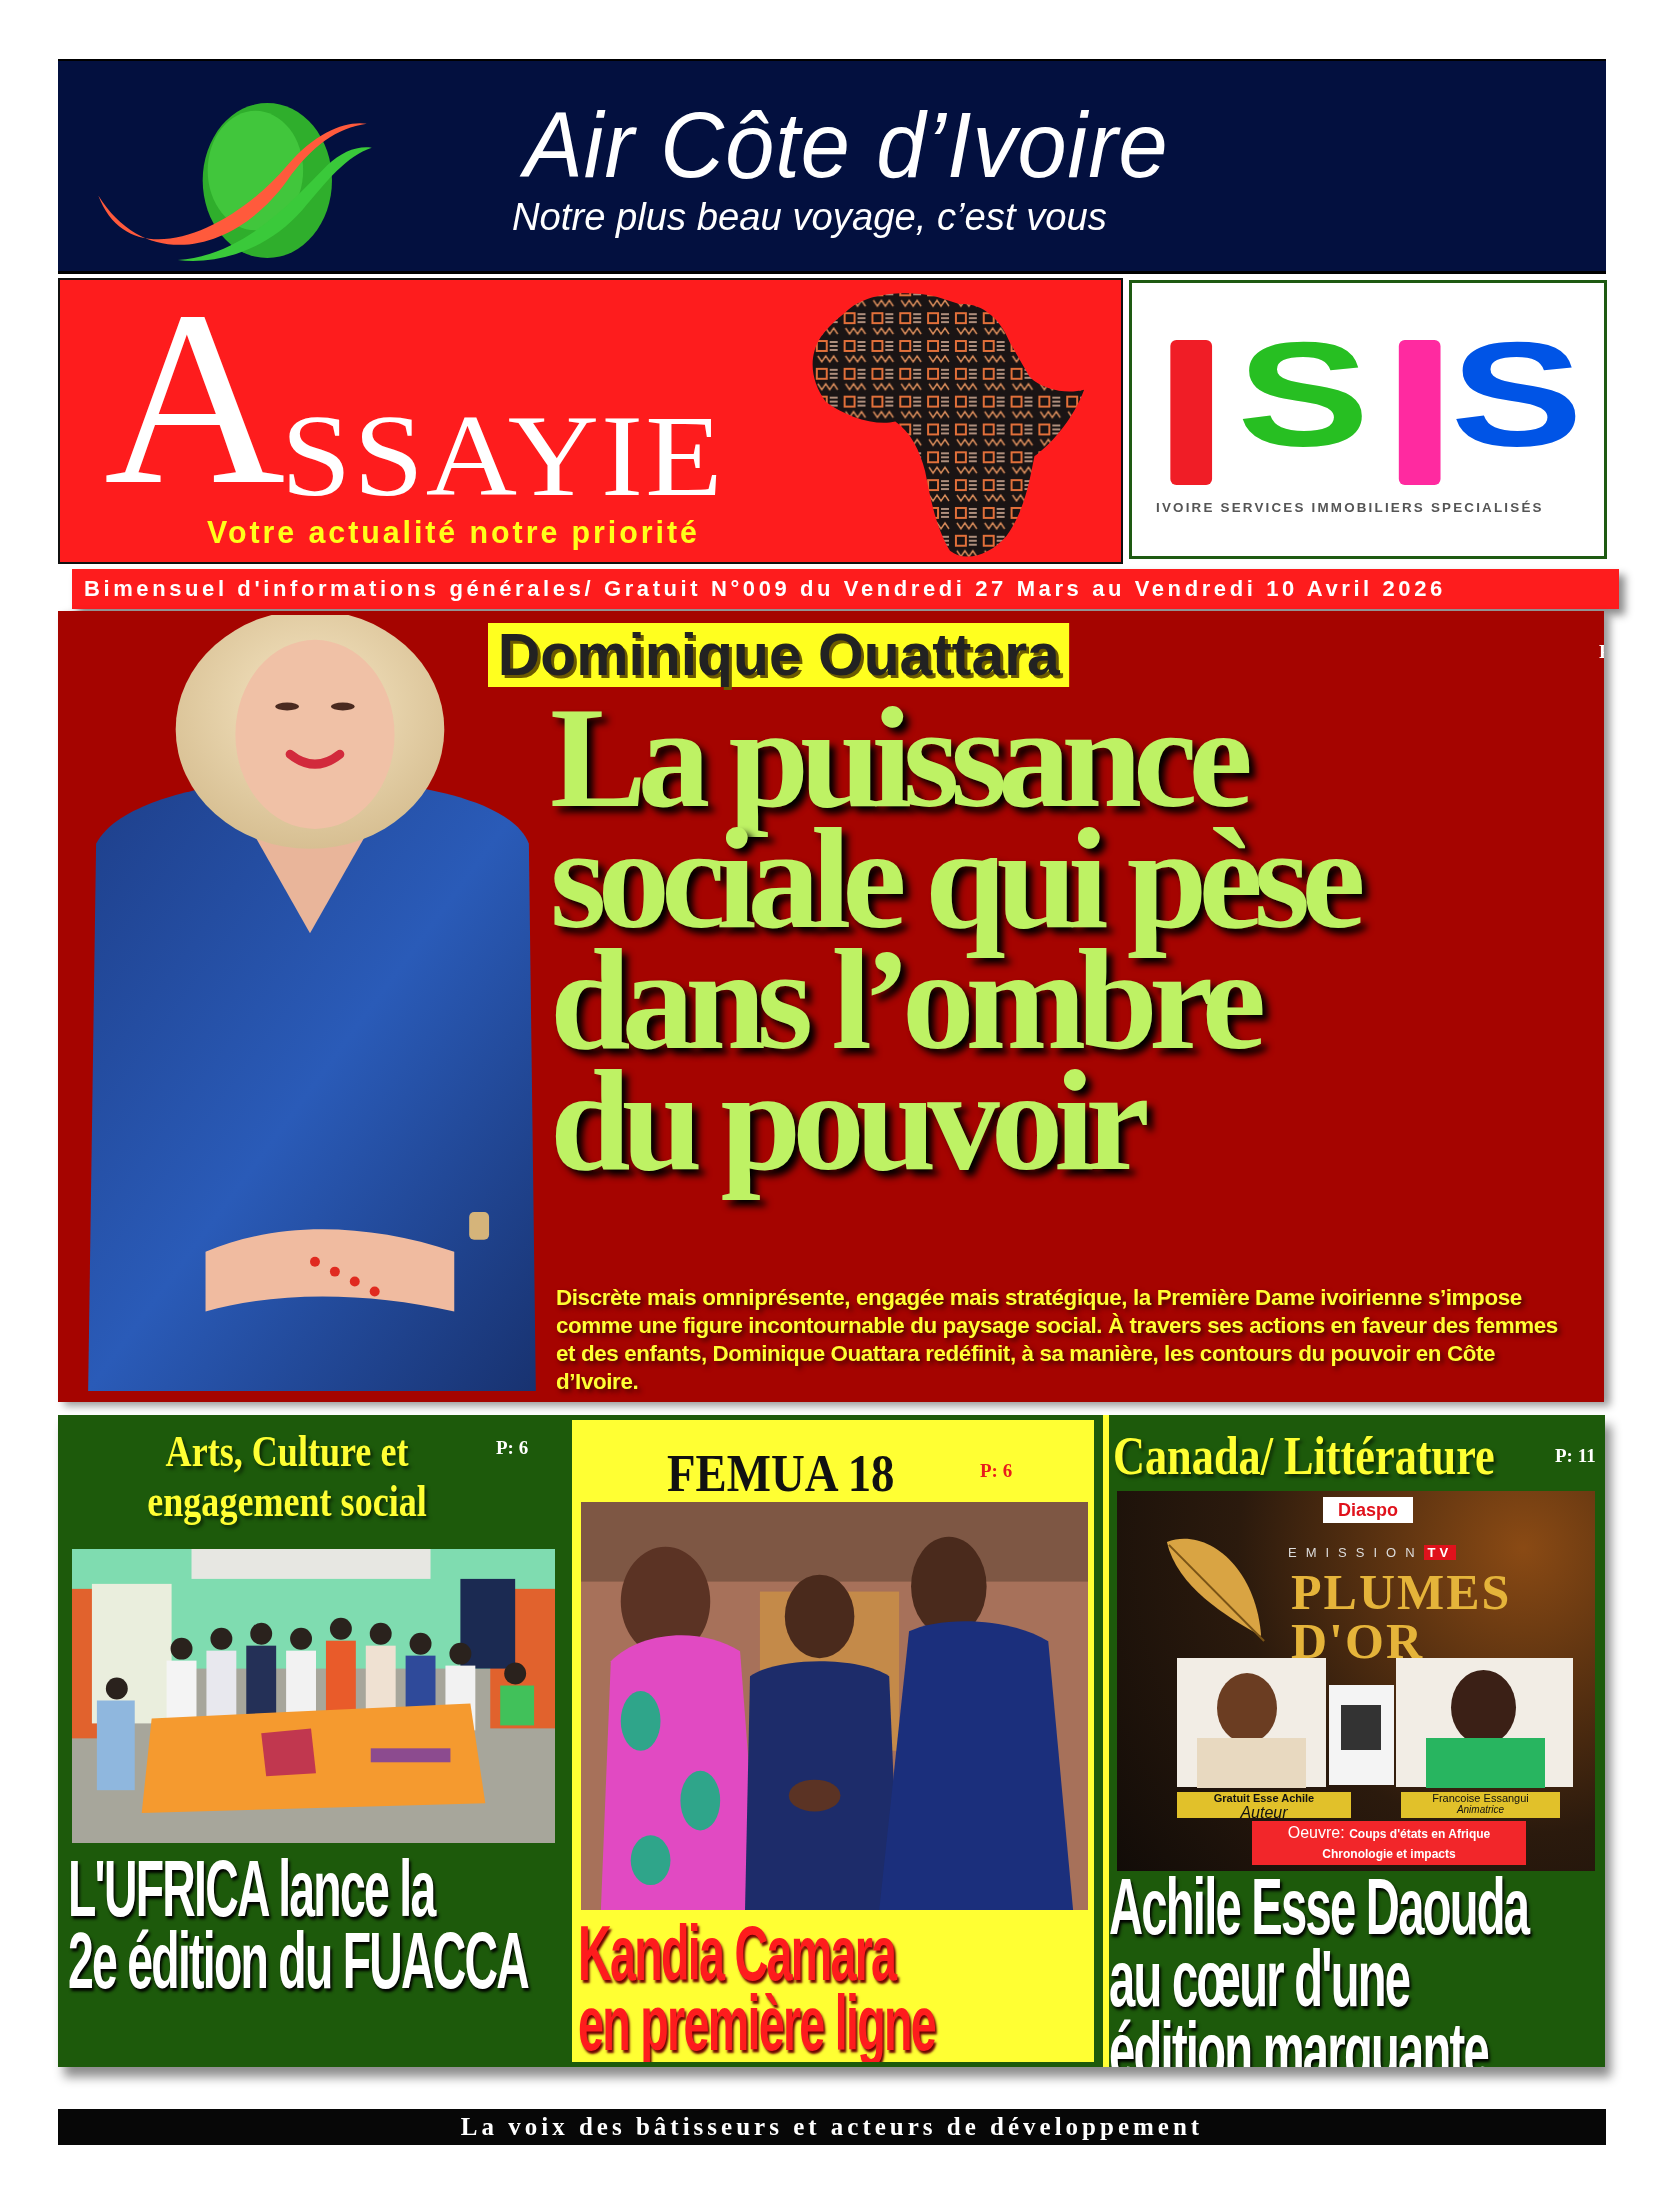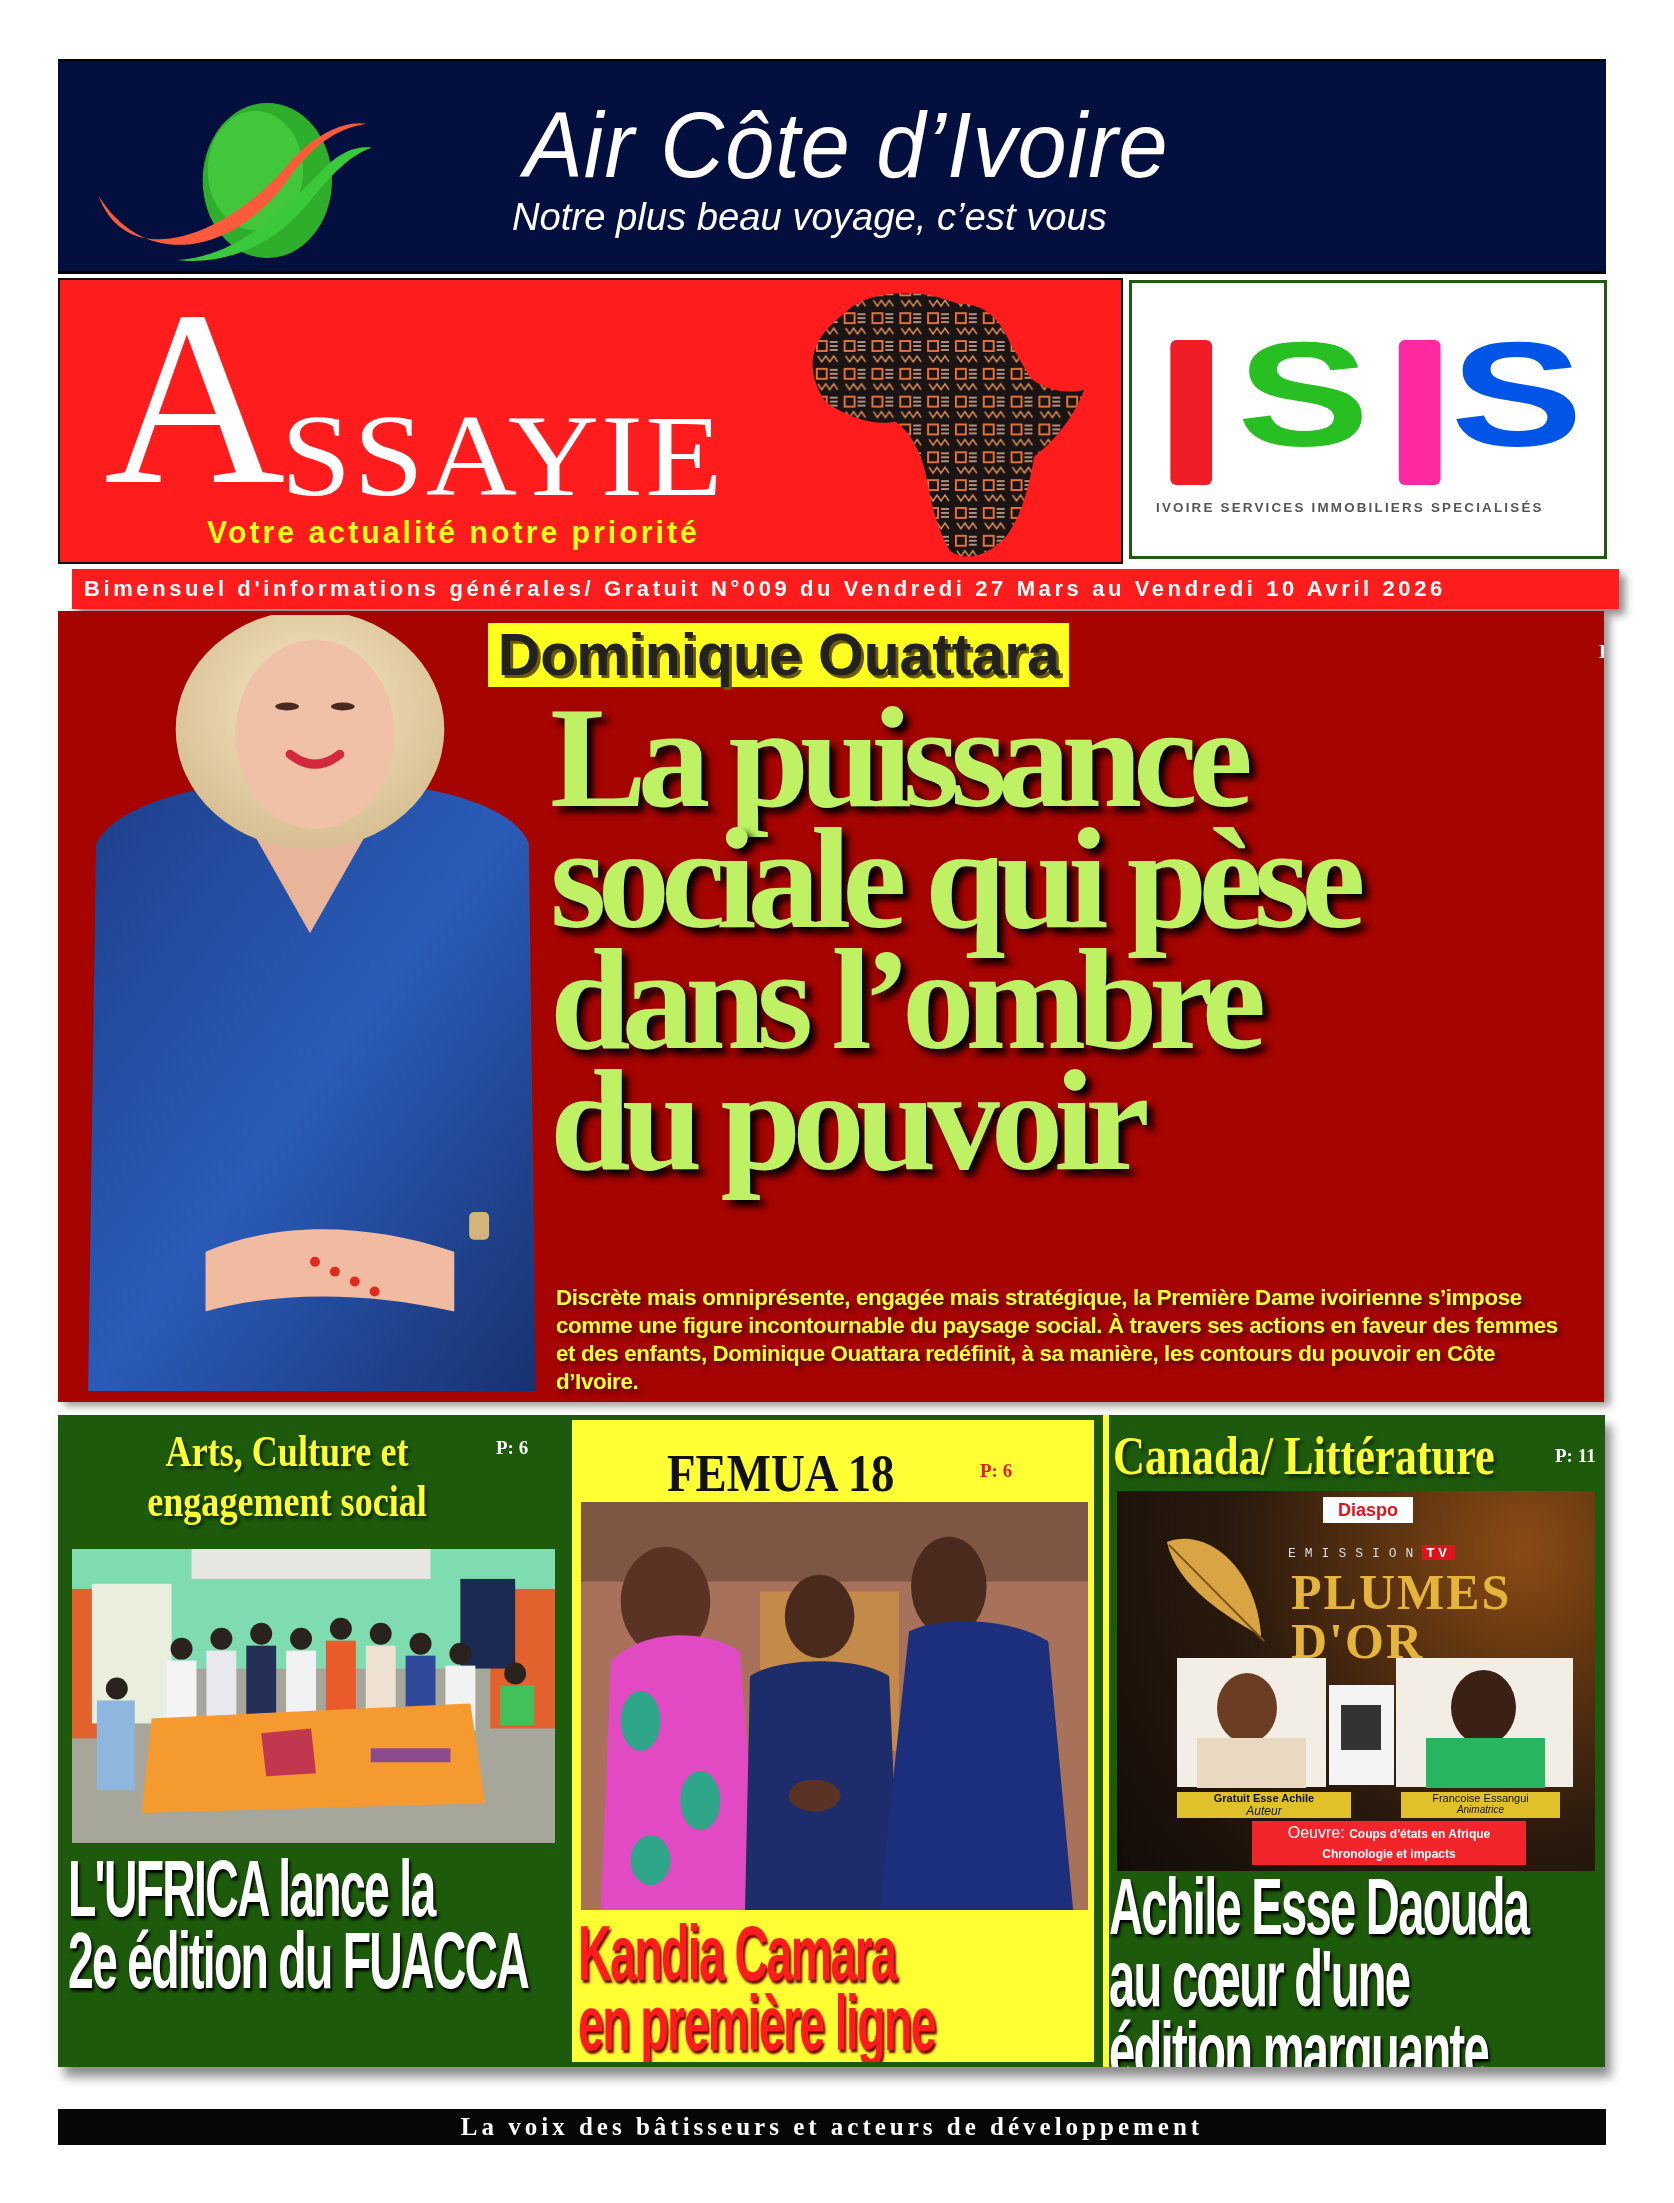--- a/index.html
+++ b/index.html
@@ -299,38 +299,38 @@
     <div class="s-section s3-section">Canada/ Littérature</div>
     <div class="page-ref" style="left:446px; top:30px;">P: 11</div>
 
     <div class="s-photo s3-photo" style="background: radial-gradient(circle at 85% 15%, #8a4a14, #2b1a0d 55%, #120c08);">
       <div style="position:absolute; left:206px; top:6px; width:90px; height:26px; background:#fff; color:#e0121c; font-weight:bold; font-size:18px; text-align:center; line-height:26px;">Diaspo</div>
       <svg viewBox="0 0 120 120" style="position:absolute; left:40px; top:36px; width:119px; height:119px;">
         <path d="M10 15 C 50 0, 100 40, 105 110 C 70 90, 20 60, 10 15 Z" fill="#d9a443"></path>
         <path d="M12 18 L 108 115" stroke="#7a5416" stroke-width="2"></path>
       </svg>
       <div style="position:absolute; left:171px; top:52px; white-space:nowrap;">
-        <span style="color:#ddd; font-size:13px; letter-spacing:9px;font-family:Liberation Mono, monospace;">EMISSION</span><span style="background:#e0121c; color:#fff; font-size:13px; font-weight:bold; padding:0 4px; letter-spacing:4px;">TV</span>
+        <span style="color:#ddd; font-size:13px; letter-spacing:9px;">EMISSION</span><span style="background:#e0121c; color:#fff; font-size:13px; font-weight:bold; padding:0 4px; letter-spacing:4px;">TV</span>
       </div>
       <div style="position:absolute; left:174px; top:72px; color:#e5b43a; font-family:'Liberation Serif',serif; font-weight:bold; font-size:50px; letter-spacing:2px;">PLUMES</div>
       <div style="position:absolute; left:174px; top:121px; color:#e5b43a; font-family:'Liberation Serif',serif; font-weight:bold; font-size:50px; letter-spacing:2px;">D'OR</div>
       <div style="position:absolute; left:60px; top:167px; width:149px; height:129px; background:#f2ede5;">
         <div style="position:absolute; left:40px; top:15px; width:60px; height:70px; border-radius:50%; background:#6b3d22;"></div>
         <div style="position:absolute; left:20px; top:80px; width:109px; height:50px; background:#e8d9c0;"></div>
       </div>
       <div style="position:absolute; left:212px; top:194px; width:65px; height:100px; background:#f4f4f4;">
         <div style="position:absolute; left:12px; top:20px; width:40px; height:45px; background:#333;"></div>
       </div>
       <div style="position:absolute; left:279px; top:167px; width:177px; height:129px; background:#f2ede5;">
         <div style="position:absolute; left:55px; top:12px; width:65px; height:75px; border-radius:50%; background:#3b2016;"></div>
         <div style="position:absolute; left:30px; top:80px; width:119px; height:50px; background:#28b560;"></div>
       </div>
       <div style="position:absolute; left:60px; top:301px; width:174px; height:26px; background:#e1c12a; text-align:center;">
         <div style="font-weight:bold; font-size:11px; color:#111;">Gratuit Esse Achile</div>
-        <div style="font-style:italic; font-size:12px; color:#111;">Auteur</div>
+        <div style="font-style:italic; font-size:16px; color:#111;">Auteur</div>
       </div>
       <div style="position:absolute; left:284px; top:301px; width:159px; height:26px; background:#e1c12a; text-align:center;">
         <div style="font-weight:normal; font-size:11px; color:#111;">Francoise Essangui</div>
         <div style="font-style:italic; font-size:10px; color:#111;">Animatrice</div>
       </div>
       <div style="position:absolute; left:135px; top:330px; width:274px; height:44px; background:#f2262a; text-align:center; line-height:20px; padding-top:2px;">
         <span style="color:#fff; font-size:16px;">Oeuvre:</span>
         <span style="color:#fff; font-weight:bold; font-size:12px;">Coups d'états en Afrique</span>
         <div style="color:#fff; font-weight:bold; font-size:12px;">Chronologie et impacts</div>
       </div>

